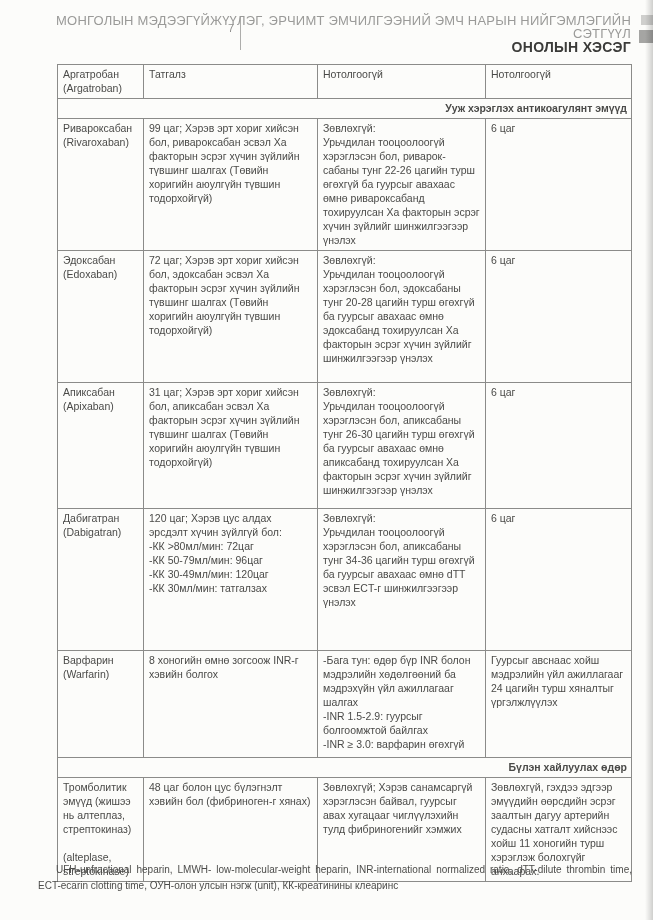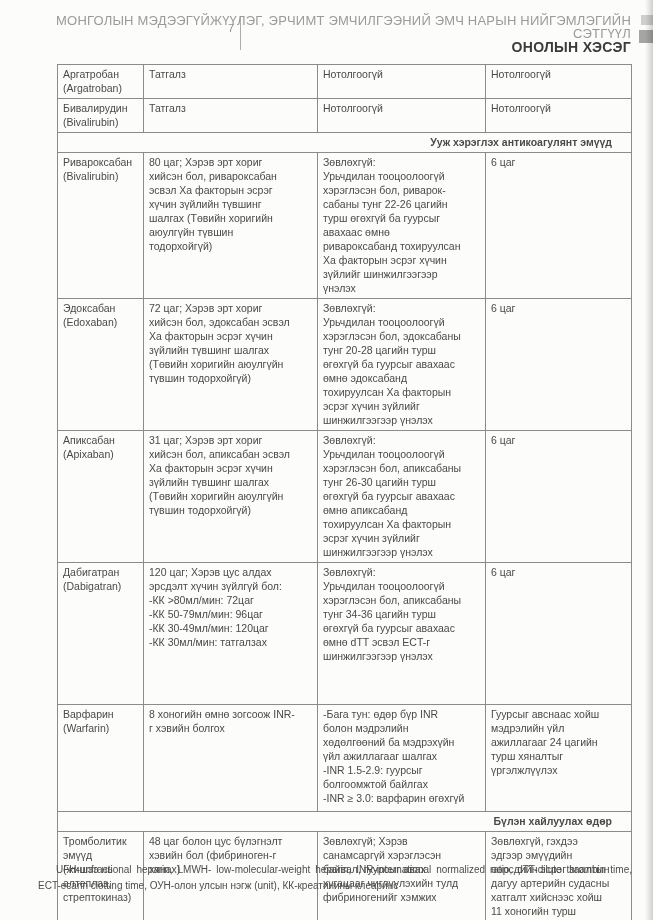--- a/index.html
+++ b/index.html
@@ -37,21 +37,21 @@
     position:absolute; left:57px; top:64px; width:574px;
     border-collapse:collapse; table-layout:fixed;
   }
   table.main col.c0 { width:86px; }
   table.main col.c1 { width:174px; }
   table.main col.c2 { width:168px; }
   table.main col.c3 { width:146px; }
   table.main td {
     border:1px solid #8b8b89; vertical-align:top;
     font-size:10.5px; line-height:14px; color:#4a4a48;
-    padding:2px 19px 3px 5px; white-space:pre-line; overflow:hidden;
+    padding:2px 4px 3px 5px; white-space:pre-line; overflow:hidden;
   }
   td.section-cell {
     text-align:right; font-weight:bold; color:#3e3e3c;
     vertical-align:middle; white-space:normal; font-size:11px; padding:2px;
   }
   tr.rh-a   { height:32px; }
   tr.rh-sec { height:18px; }
   tr.rh-riv { height:126px; }
   tr.rh-edo { height:132px; }
   tr.rh-api { height:126px; }
@@ -90,34 +90,27 @@
         <col class="c3">
       </colgroup>
     <tbody>
       <tr class="rh-a">
         <td>Аргатробан
 (Argatroban)</td>
         <td>Татгалз</td>
         <td>Нотолгоогүй</td>
         <td>Нотолгоогүй</td>
       </tr>
-      <tr class="rh-a">
-        <td>Бивалирудин
-(Bivalirubin)</td>
-        <td>Татгалз</td>
-        <td>Нотолгоогүй</td>
-        <td>Нотолгоогүй</td>
-      </tr>
       <tr class="rh-sec">
         <td class="section-cell" colspan="4">Ууж хэрэглэх антикоагулянт эмүүд</td>
       </tr>
       <tr class="rh-riv">
         <td>Ривароксабан
-(Bivalirubin)</td>
-        <td>80 цаг; Хэрэв эрт хориг хийсэн бол, ривароксабан эсвэл Ха факторын эсрэг хүчин зүйлийн түвшинг шалгах (Төвийн хоригийн аюулгүйн түвшин тодорхойгүй)</td>
+(Rivaroxaban)</td>
+        <td>99 цаг; Хэрэв эрт хориг хийсэн бол, ривароксабан эсвэл Ха факторын эсрэг хүчин зүйлийн түвшинг шалгах (Төвийн хоригийн аюулгүйн түвшин тодорхойгүй)</td>
         <td>Зөвлөхгүй:
 Урьчдилан тооцоолоогүй хэрэглэсэн бол, риварок-сабаны тунг 22-26 цагийн турш өгөхгүй ба гуурсыг авахаас өмнө ривароксабанд тохируулсан Ха факторын эсрэг хүчин зүйлийг шинжилгээгээр үнэлэх</td>
         <td>6 цаг</td>
       </tr>
       <tr class="rh-edo">
         <td>Эдоксабан
 (Edoxaban)</td>
         <td>72 цаг; Хэрэв эрт хориг хийсэн бол, эдоксабан эсвэл Ха факторын эсрэг хүчин зүйлийн түвшинг шалгах (Төвийн хоригийн аюулгүйн түвшин тодорхойгүй)</td>
         <td>Зөвлөхгүй:
 Урьчдилан тооцоолоогүй хэрэглэсэн бол, эдоксабаны тунг 20-28 цагийн турш өгөхгүй ба гуурсыг авахаас өмнө эдоксабанд тохируулсан Ха факторын эсрэг хүчин зүйлийг шинжилгээгээр үнэлэх</td>

